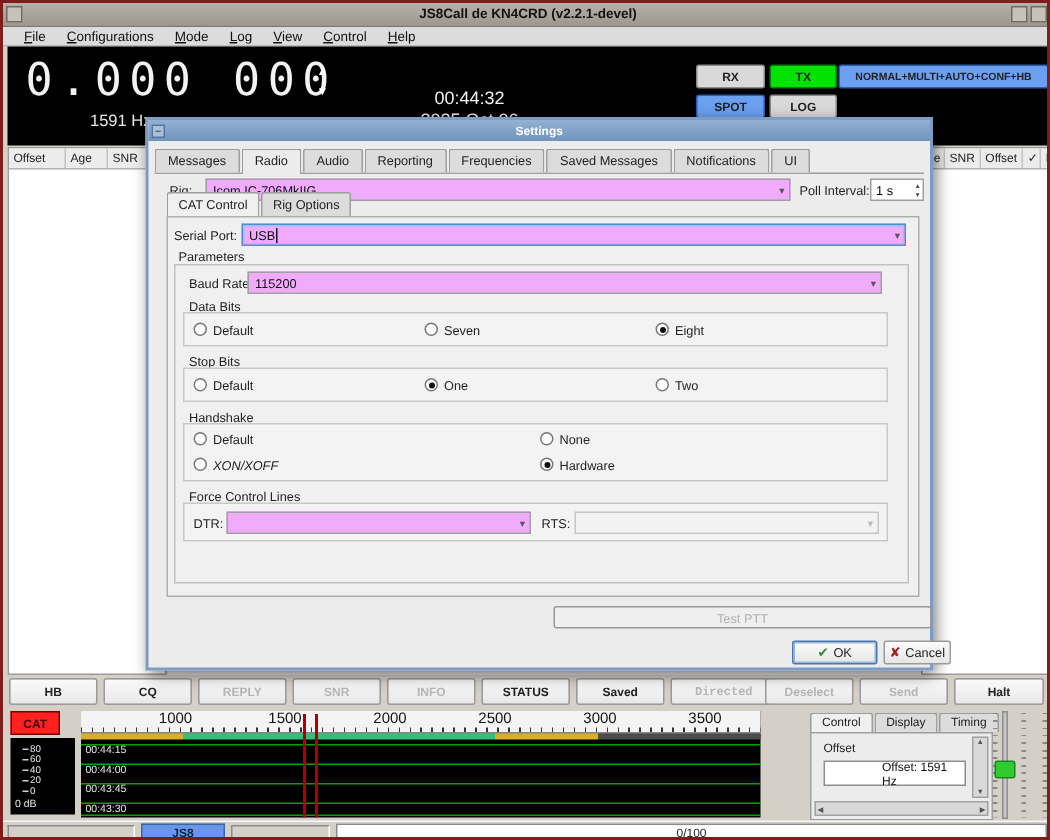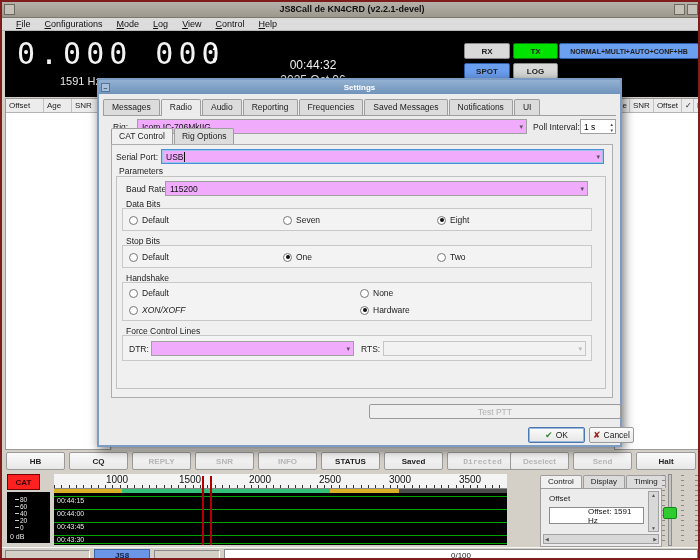--- a/index.html
+++ b/index.html
@@ -55,21 +55,21 @@
   .combo.focus{border:1px solid #4a90d9;box-shadow:0 0 0 1px #9cc3e8 inset;}
   .combo.disabled{background:#f2f2f2;border-color:#c6c6c6;color:#9a9a9a;}
   .spinbox{background:#fff;border:1px solid #a0a0a0;height:15px;box-sizing:border-box;
            font-size:8.5px;display:flex;align-items:center;padding:0 3px;}
   .spin-arrows{position:absolute;right:2px;top:1px;font-size:5px;line-height:6px;color:#444;text-align:center;}
   .subtab{font-size:8.5px;color:#222;padding:2px 7px 3px 7px;background:#dcdcdc;border:1px solid #9e9e9e;border-bottom:none;border-radius:2px 2px 0 0;margin-right:1px;}
   .subtab.active{background:#f0f0f0;position:relative;top:1px;padding-bottom:4px;}
   .inner-frame{left:12px;top:64px;width:502px;height:254px;border:1px solid #aeaeae;background:#f0f0f0;box-sizing:border-box;}
   .groupbox{border:1px solid #c2c2c2;box-sizing:border-box;background:#f0f0f0;}
   .sectionbox{border:1px solid #c8c8c8;background:#f3f3f3;box-sizing:border-box;}
-  .radio{display:flex;align-items:center;gap:4px;position:absolute;}
+  .radio{display:flex;align-items:flex-start;gap:4px;position:absolute;}
   .rb{width:9px;height:9px;border:1px solid #777;border-radius:50%;background:#fff;box-sizing:border-box;position:relative;}
   .rb.sel::after{content:"";position:absolute;left:1.5px;top:1.5px;width:4px;height:4px;border-radius:50%;background:#111;}
   .radio .rlbl{font-size:8.5px;color:#222;}
   .dbtn{border:1px solid #9a9a9a;border-radius:2px;background:linear-gradient(#fbfbfb,#e6e6e6);
         font-size:8.5px;color:#222;display:flex;align-items:center;justify-content:center;box-sizing:border-box;}
   .dbtn.disabled{color:#b0b0b0;background:#efefef;}
   .dbtn.default{border:1px solid #4a78b0;box-shadow:0 0 0 1px #9ab6d8 inset;}
   
   .mbtn{top:450px;height:18px;border:1px solid #9a9a9a;border-radius:2px;background:linear-gradient(#fafafa,#e8e8e8);
         font-size:8px;font-weight:bold;color:#222;display:flex;align-items:center;justify-content:center;box-sizing:border-box;}

